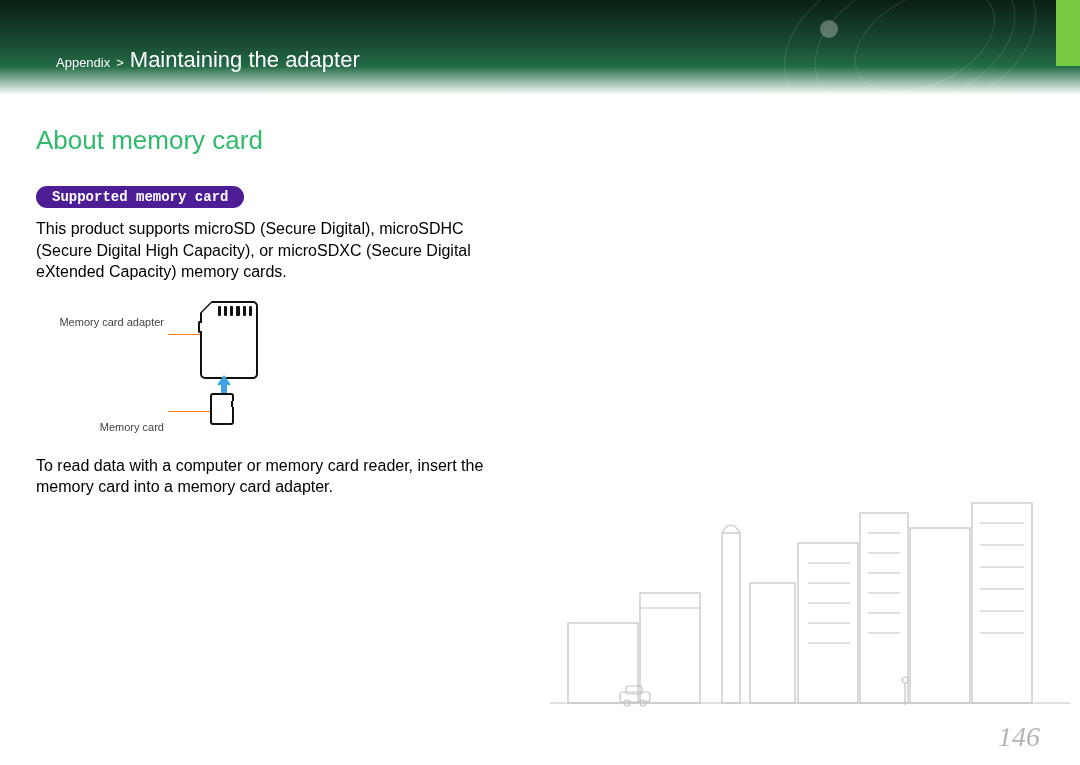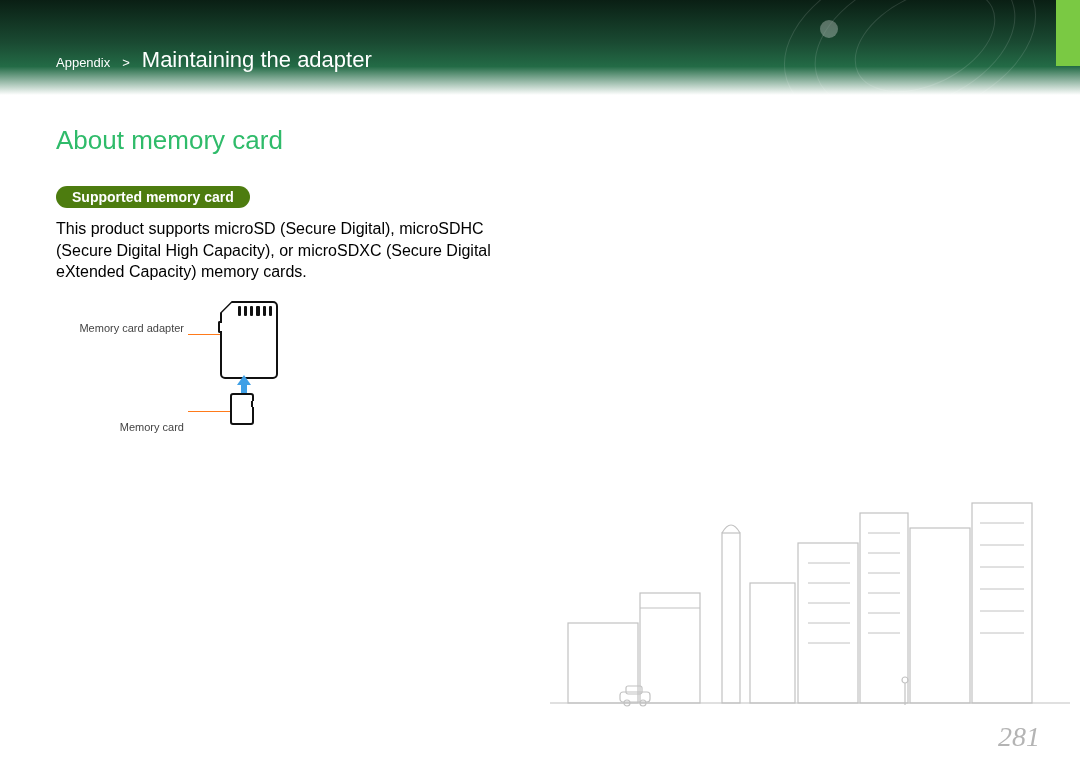--- a/index.html
+++ b/index.html
@@ -46,47 +46,48 @@
     border-radius: 50%;
   }
   .d1 { width: 18px; height: 18px; top: 60px; left: 40px; }
 
   .breadcrumb-row {
     position: absolute;
     bottom: 22px;
     left: 56px;
     display: flex;
     align-items: baseline;
-    gap: 10px;
+    gap: 4px;
   }
   .bc-parent { font-size: 13px; font-weight: 300; }
   .bc-sep { font-size: 13px; font-weight: 300; margin: 0 2px; }
   .bc-current { font-size: 22px; font-weight: 300; }
 
   
   .page {
     position: relative;
-    padding: 30px 56px 0 56px;
+    padding: 30px 56px 0 36px;
   }
   .section-title {
     font-size: 26px;
     font-weight: 400;
     color: #2fbb6a;
     margin-bottom: 30px;
   }
 
   .pill {
     display: inline-block;
-    background: #4d7c0f;
+    background: #4c1d95;
     color: #ffffff;
     font-size: 14px;
     font-weight: 600;
     padding: 3px 16px;
     border-radius: 14px;
     margin-bottom: 10px;
+    font-family: Liberation Mono, monospace;
   }
 
   .body-text {
     font-size: 16px;
     color: #000;
     line-height: 1.35;
     max-width: 470px;
     margin-bottom: 18px;
   }
 
@@ -98,21 +99,21 @@
     margin-left: 6px;
     margin-bottom: 14px;
   }
   .adapter-label, .card-label {
     position: absolute;
     font-size: 11px;
     color: #444;
     white-space: nowrap;
     text-align: right;
   }
-  .adapter-label { left: 0; top: 21px; width: 122px; }
+  .adapter-label { left: 0; top: 15px; width: 122px; }
   .card-label    { left: 0; top: 120px; width: 122px; }
 
   .leader {
     position: absolute;
     height: 1px;
     background: #ff7a1a;
   }
   .leader-end {
     position: absolute;
     width: 6px; height: 6px;
@@ -282,20 +283,21 @@
     <div class="arrow-up">
       <div class="arrow-head"></div>
       <div class="arrow-stem"></div>
     </div>
 
     <div class="micro-sd">
       <div class="micro-notch"></div>
     </div>
   </div>
 
+  <p class="body-text">To read data with a computer or memory card reader, insert the memory card into a memory card adapter.</p>
 
 </div>
 
 <div class="illustration">
   <svg viewBox="0 0 520 280" fill="none" stroke="#c2c2c2" stroke-width="1.2">
 
     <path d="M0 230 L520 230"></path>
 
     <rect x="18" y="150" width="70" height="80"></rect>
     <rect x="90" y="120" width="60" height="110"></rect>
@@ -337,13 +339,13 @@
       <circle cx="23" cy="15" r="3"></circle>
     </g>
 
     <g transform="translate(355,210)">
       <line x1="0" y1="0" x2="0" y2="22"></line>
       <circle cx="0" cy="-3" r="3"></circle>
     </g>
   </svg>
 </div>
 
-<div class="page-number">281</div>
+<div class="page-number">146</div>
 
 </body></html>

